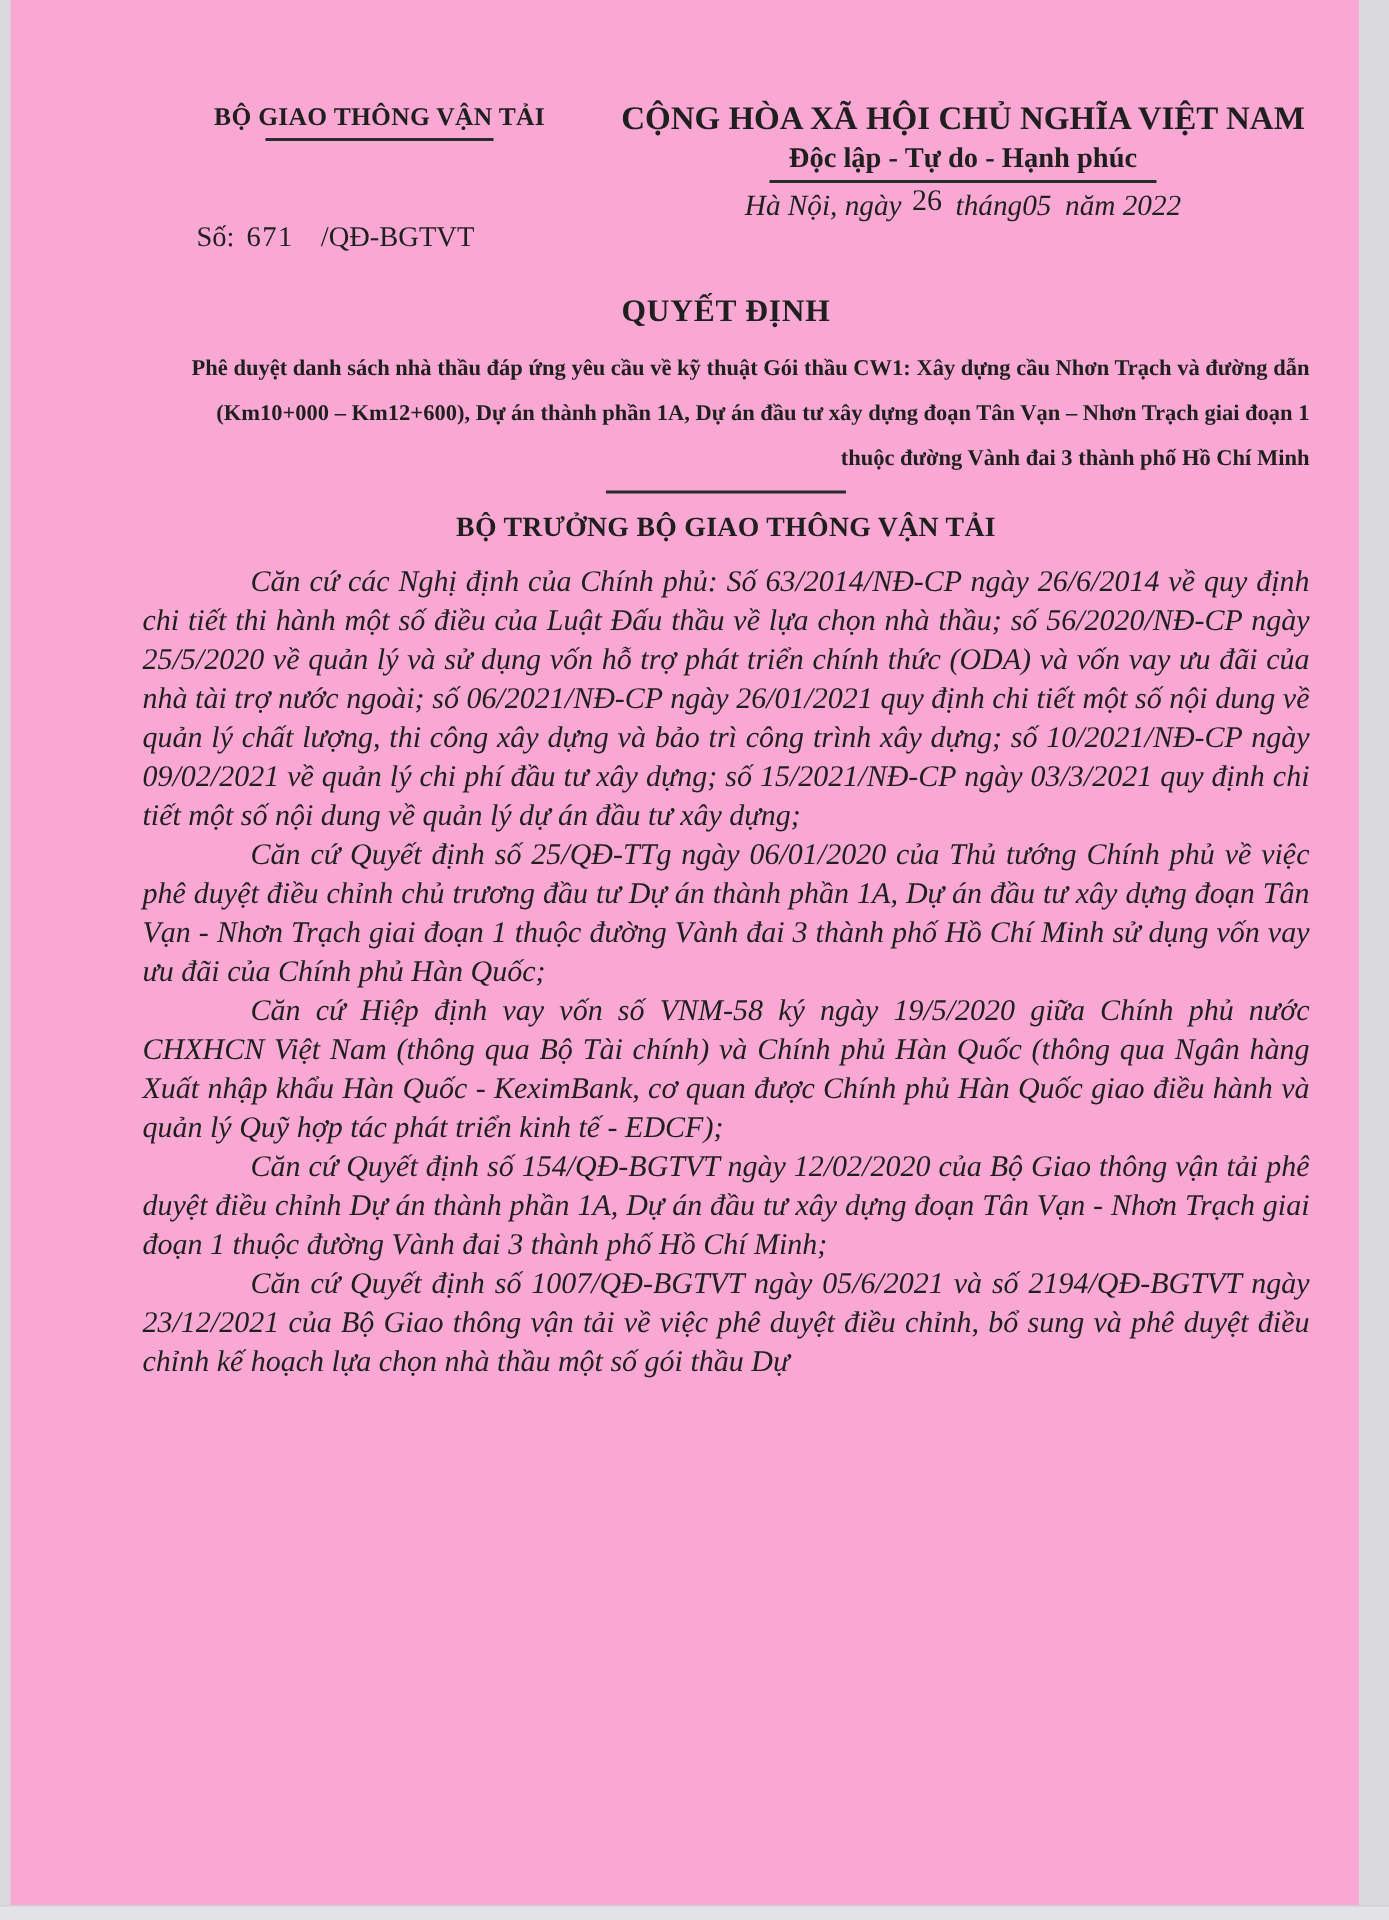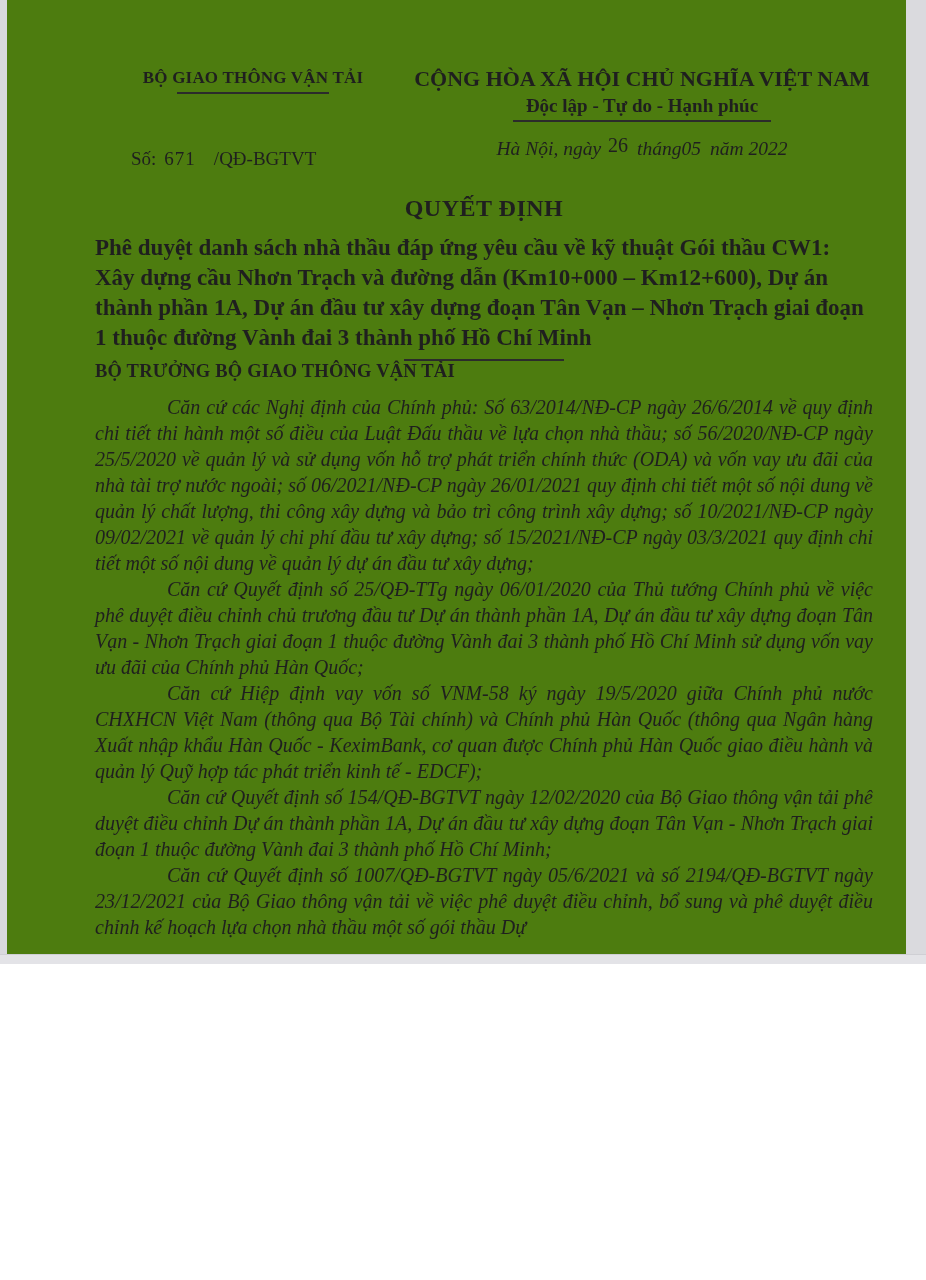--- a/index.html
+++ b/index.html
@@ -1,48 +1,48 @@
 <!DOCTYPE html>
 <html><head>
 <meta charset="utf-8">
 <style>
   html, body { margin: 0; padding: 0; background: #ffffff; }
   .page {
     position: relative;
     width: 926px;
-    height: 964px;
-    background: #4d7c0f;
+    height: 1280px;
+    background: #f9a8d4;
     overflow: hidden;
     font-family: "Liberation Serif", "DejaVu Serif", serif;
     color: #1f1f1f;
   }
   .edge-left  { position: absolute; left: 0;  top: 0; width: 7px;  height: 100%; background: #d9d9de; }
   .edge-right { position: absolute; right: 0; top: 0; width: 20px; height: 100%; background: #dadade; }
   .edge-bottom{ position: absolute; left: 0; right: 0; bottom: 0; height: 9px; background: #e3e3e7; border-top: 1px solid #cfcfd4; }
 
   .doc { position: absolute; left: 95px; top: 58px; width: 778px; }
 
   .hdr { display: flex; align-items: flex-start; }
   .hdr-left { width: 316px; padding-top: 10px; }
   .org { font-weight: bold; font-size: 17px; text-align: center; letter-spacing: 0.2px; white-space: nowrap; }
   .org-rule { width: 152px; height: 2px; background: #2b2b2b; margin: 4px auto 0; }
   .doc-no { margin-top: 54px; padding-left: 36px; font-size: 19px; white-space: nowrap; }
   .doc-no .num { margin: 0 18px 0 8px; letter-spacing: 1px; }
   .hdr-right { flex: 1; text-align: center; padding-top: 8px; }
   .national { font-weight: bold; font-size: 22px; white-space: nowrap; }
   .motto { font-weight: bold; font-size: 19px; margin-top: 3px; }
   .motto-rule { width: 258px; height: 2px; background: #2b2b2b; margin: 3px auto 0; }
-  .dateline { margin-top: 15px; font-size: 19.5px; font-style: italic; white-space: nowrap; }
+  .dateline { margin-top: 4px; font-size: 19.5px; font-style: italic; white-space: nowrap; }
   .dateline .day { font-style: normal; font-size: 20px; position: relative; top: -3px; margin: 0 9px 0 7px; }
   .dateline .month { margin-right: 9px; }
 
-  .doc-type { text-align: center; font-weight: bold; font-size: 24px; margin-top: 25px; letter-spacing: 0.5px; }
-  .subject  { margin-top: 11px; font-weight: bold; font-size: 23px; line-height: 30px; text-align: left; }
+  .doc-type { text-align: center; font-weight: bold; font-size: 21px; margin-top: 25px; letter-spacing: 0.5px; }
+  .subject  { margin-top: 11px; font-weight: bold; font-size: 15px; line-height: 30px; text-align: right; margin-left: 20px; }
   .subject-rule { width: 160px; height: 2px; background: #2b2b2b; margin: 6px auto 0; }
-  .issuer { font-weight: bold; font-size: 18.5px; letter-spacing: 0.2px; }
+  .issuer { margin-top: 13px; text-align: center; font-weight: bold; font-size: 18.5px; letter-spacing: 0.2px; }
 
   .recitals { margin-top: 12px; font-style: italic; font-size: 20px; line-height: 26px; text-align: justify; }
   .para { margin: 0; text-indent: 72px; }
 </style>
 </head>
 <body>
 
 <div class="page">
   <div class="edge-left"></div>
   <div class="edge-right"></div>

